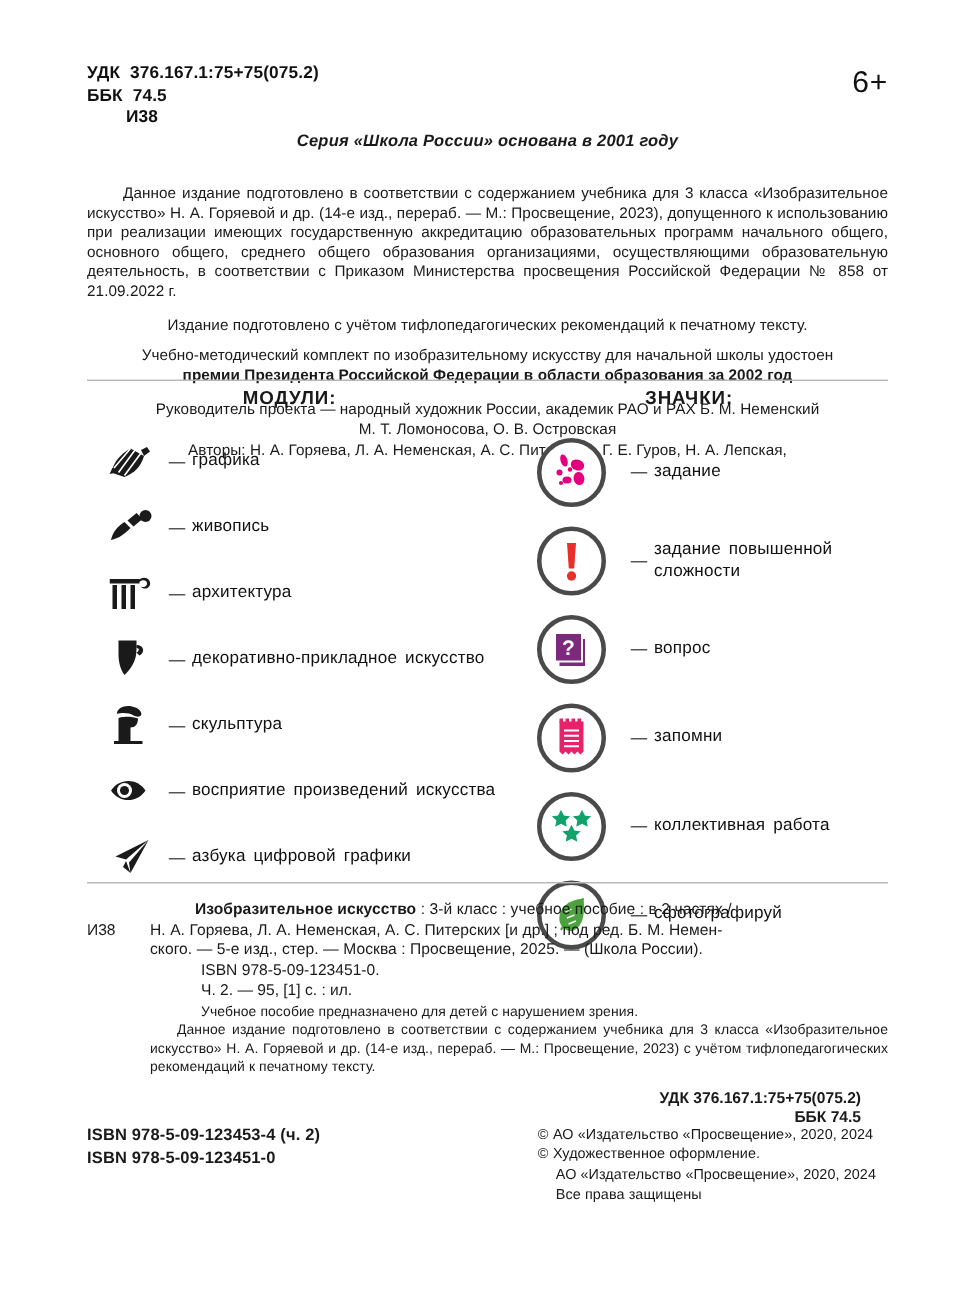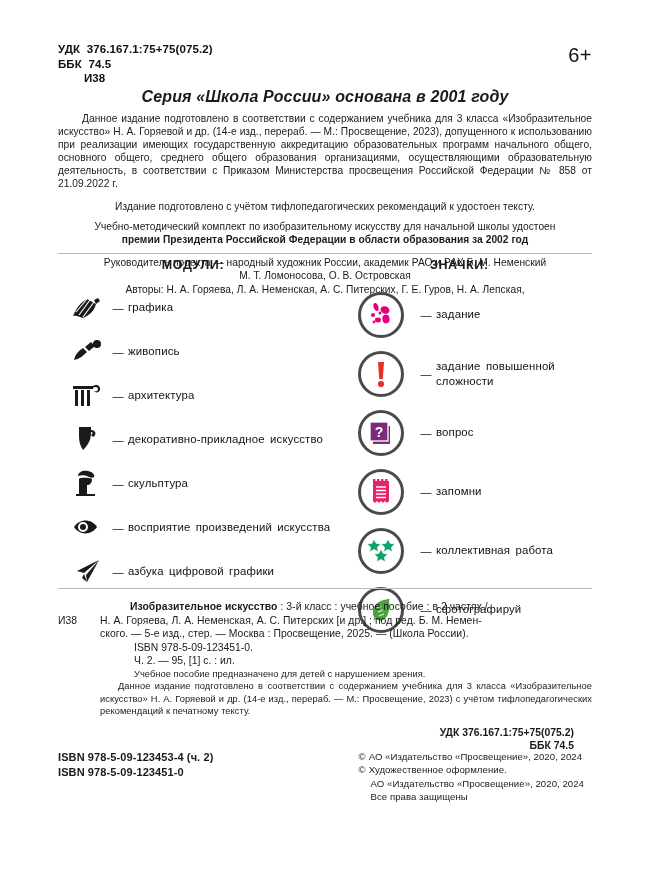--- a/index.html
+++ b/index.html
@@ -52,23 +52,23 @@
   .intro {
     position: absolute;
     left: 58px;
     top: 88px;
     width: 534px;
   }
   .series-line {
     text-align: center;
     font-style: italic;
     font-weight: 700;
-    font-size: 16px;
+    font-size: 11px;
     letter-spacing: .15px;
-    margin-bottom: 6px;
+    margin-bottom: 23px;
   }
   .para {
     font-size: 10.2px;
     line-height: 13.1px;
     text-align: justify;
     text-justify: inter-word;
     text-indent: 24px;
     margin: 0 0 9px 0;
     letter-spacing: .05px;
   }
@@ -242,21 +242,21 @@
       <span class="row">УДК  376.167.1:75+75(075.2)</span>
       <span class="row">ББК  74.5</span>
       <span class="row" style="padding-left:26px;">И38</span>
     </div>
     <div class="age-mark">6+</div>
   </div>
 
   <div class="intro">
     <div class="series-line">Серия «Школа России» основана в 2001 году</div>
     <p class="para">Данное издание подготовлено в соответствии с содержанием учебника для 3 класса «Изобразительное искусство» Н. А. Горяевой и др. (14-е изд., перераб. — М.: Просвещение, 2023), допущенного к использованию при реализации имеющих государственную аккредитацию образовательных программ начального общего, основного общего, среднего общего образования организациями, осуществляющими образовательную деятельность, в соответствии с Приказом Министерства просвещения Российской Федерации № 858 от 21.09.2022 г.</p>
-    <p class="centered">Издание подготовлено с учётом тифлопедагогических рекомендаций к удостоен тексту.</p>
+    <p class="centered">Издание подготовлено с учётом тифлопедагогических рекомендаций к печатному тексту.</p>
     <div class="gap-sm"></div>
     <p class="centered">Учебно-методический комплект по изобразительному искусству для начальной школы удостоен</p>
     <p class="centered bold">премии Президента Российской Федерации в области образования за 2002 год</p>
     <div class="gap-md"></div>
     <p class="centered">Руководитель проекта — народный художник России, академик РАО и РАХ Б. М. Неменский</p>
     <p class="centered">М. Т. Ломоносова, О. В. Островская</p>
     <p class="centered">Авторы:  Н. А. Горяева, Л. А. Неменская, А. С. Питерских, Г. Е. Гуров, Н. А. Лепская,</p>
   </div>
 
   <div class="rule top"></div>

